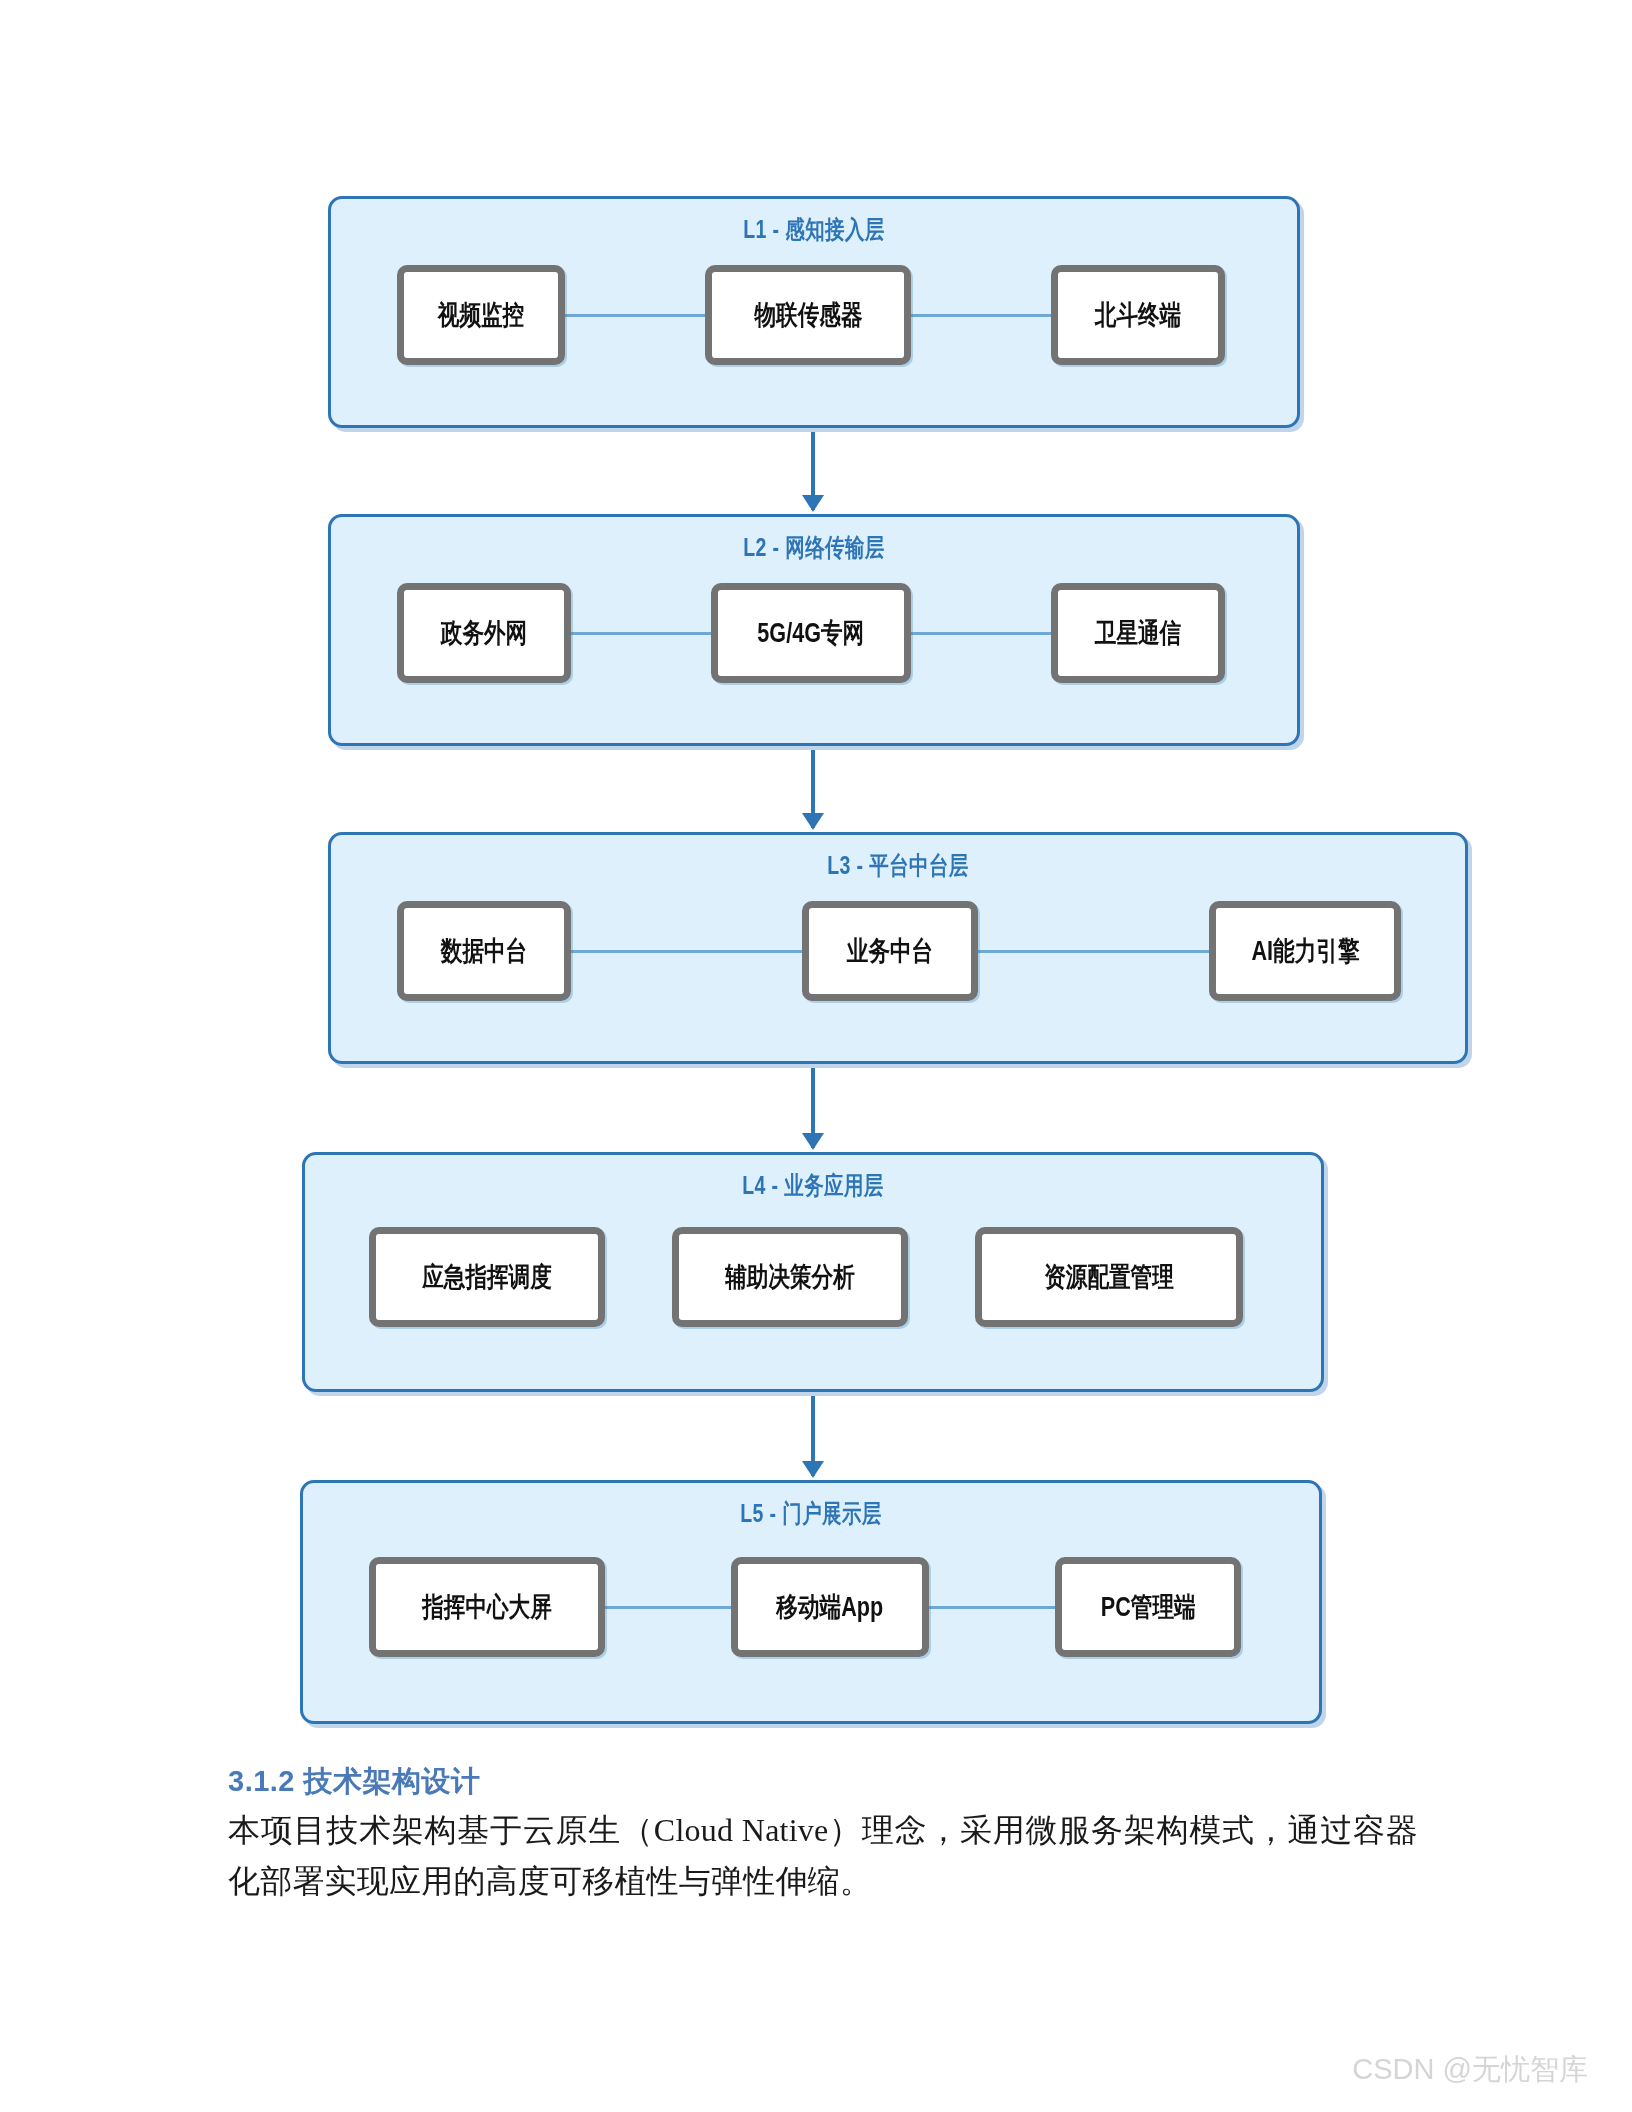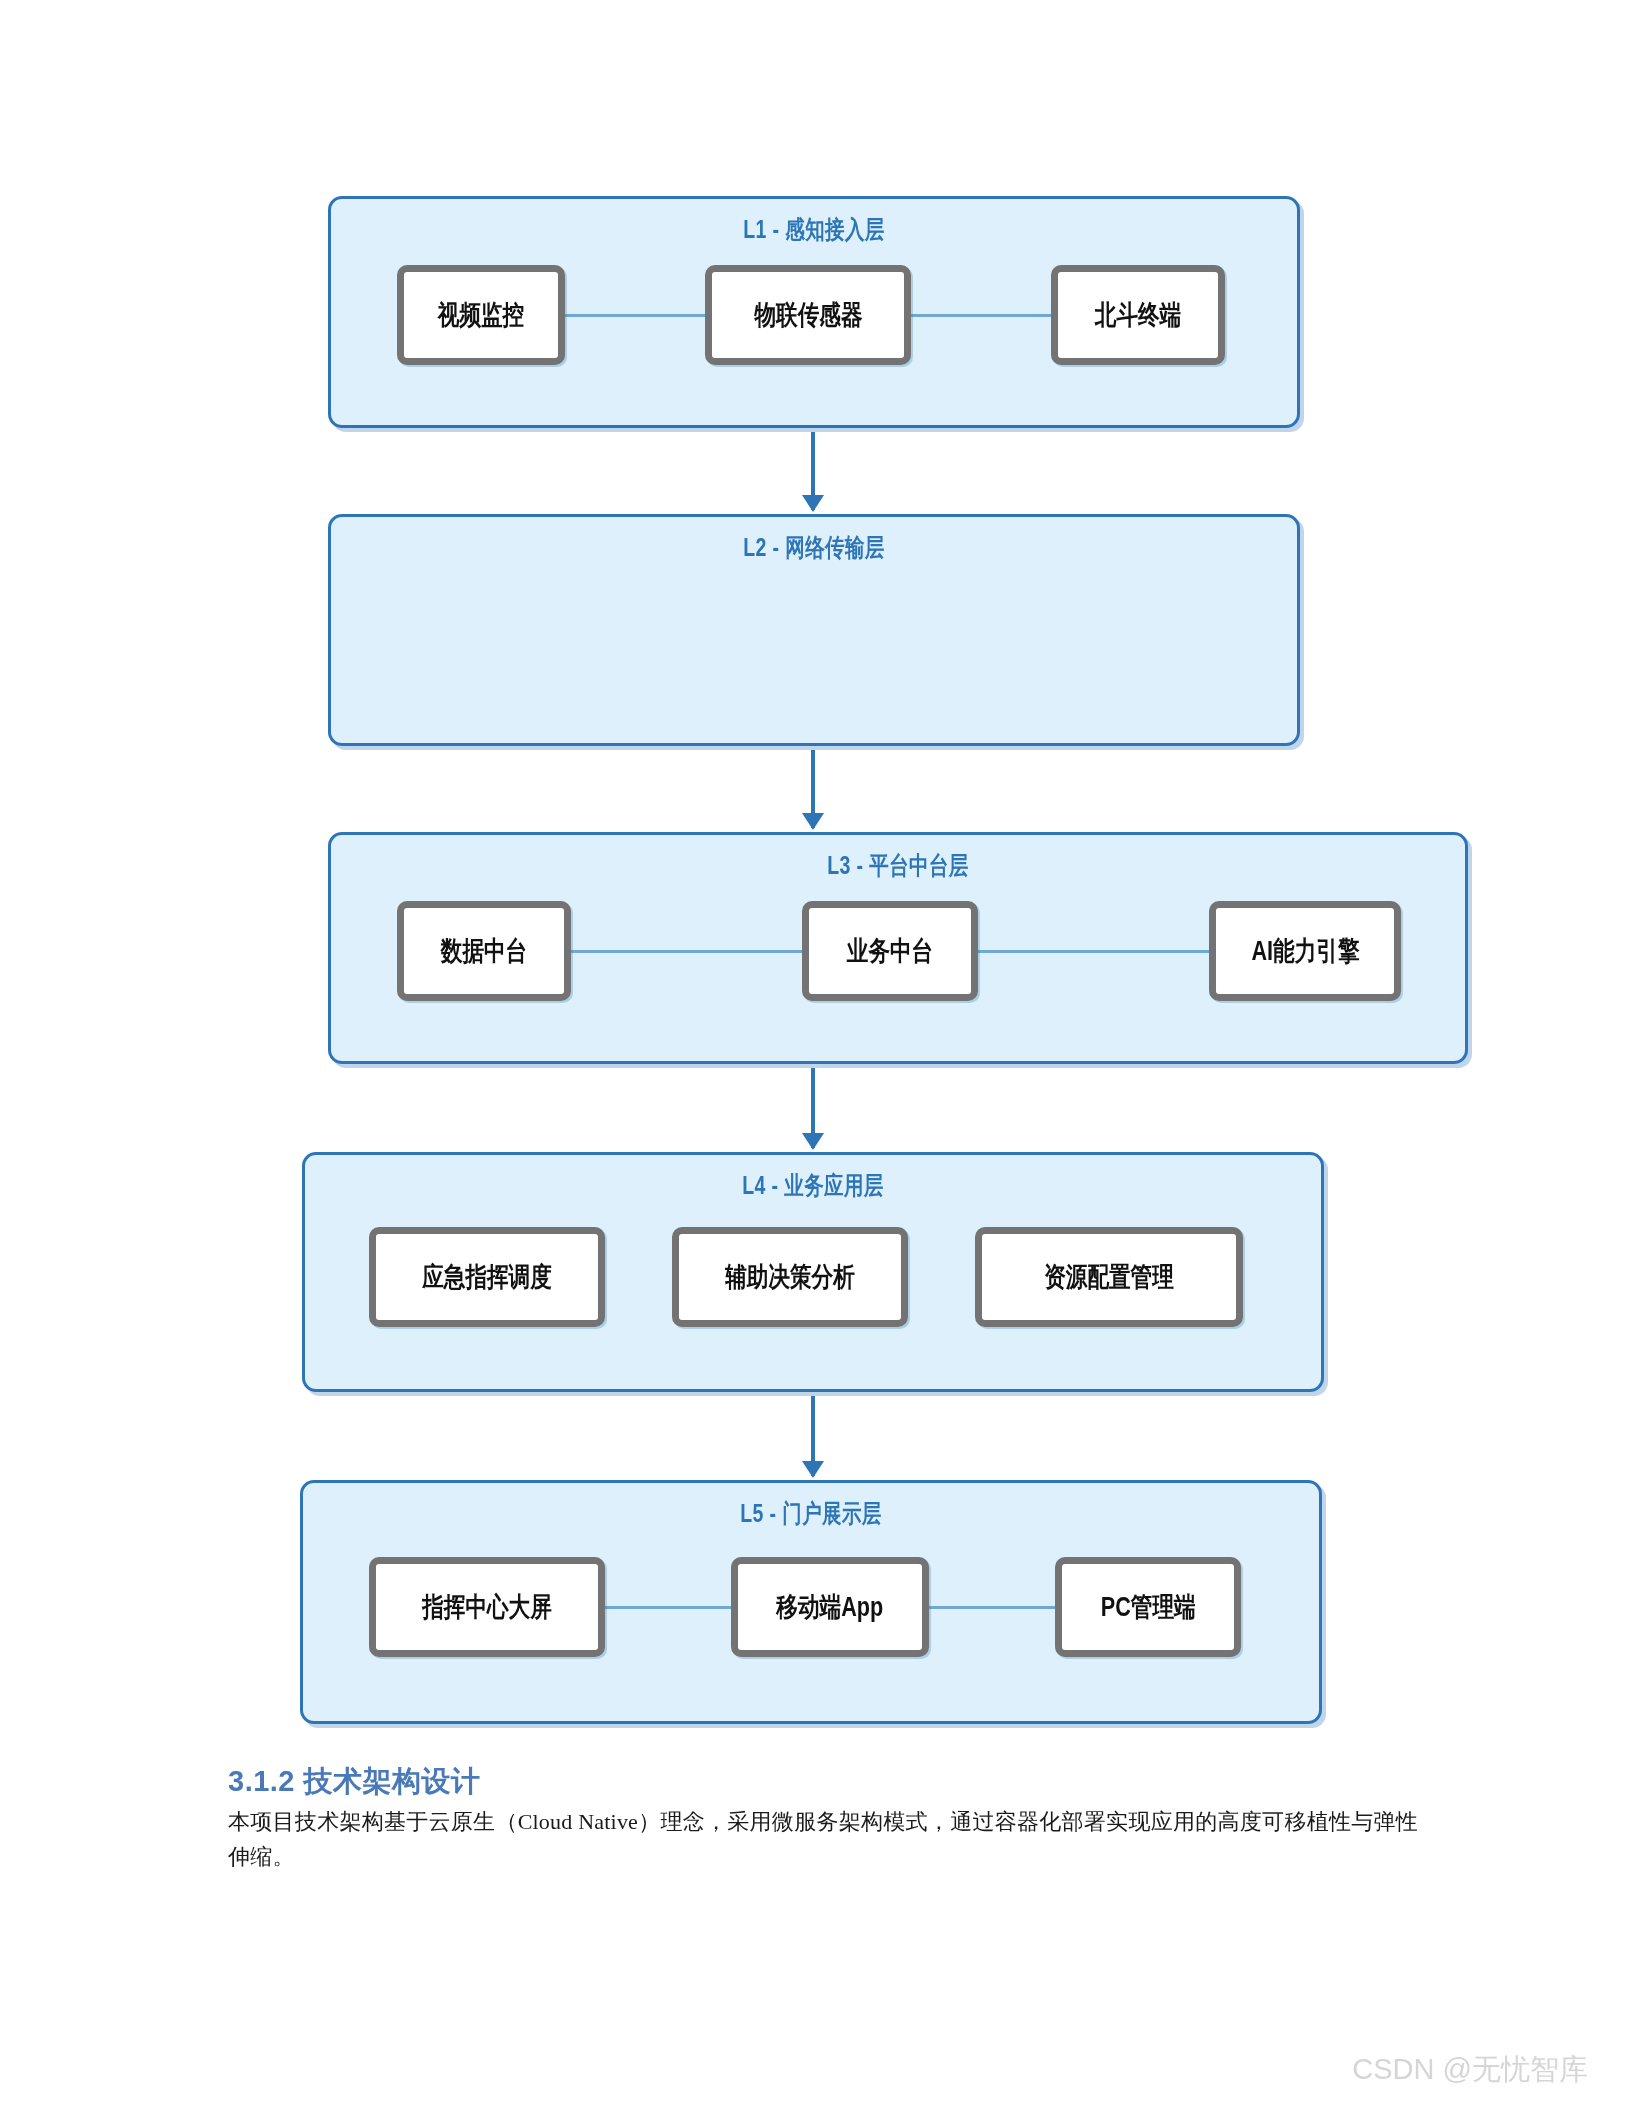--- a/index.html
+++ b/index.html
@@ -125,21 +125,21 @@
     font-family: "Liberation Sans", sans-serif;
     font-size: 29px;
     color: #4a79b8;
     font-weight: 700;
     margin-bottom: 3px;
     letter-spacing: 0.5px;
   }
 
   .para {
     font-family: "Liberation Serif", serif;
-    font-size: 22px;
+    font-size: 32px;
     color: #1a1a1a;
     line-height: 1.58;
     text-align: justify;
     letter-spacing: 0.2px;
   }
 
   
   #watermark {
     position: absolute;
     right: 44px;
@@ -174,20 +174,35 @@
           <span>北斗终端</span>
         </div>
         <div class="spacer-right" style="width:72px;"></div>
       </div>
     </div>
 
     <div class="arrow" style="left:811px; top:432px; height:78px;"></div>
 
     <div class="layer" style="left:328px; top:514px; width:972px; height:232px;">
       <div class="layer-title">L2 - 网络传输层</div>
+      <div class="nodes">
+        <div class="spacer-left" style="width:66px;"></div>
+        <div class="node" style="width:174px;">
+          <span>政务外网</span>
+        </div>
+        <div class="connector"></div>
+        <div class="node" style="width:200px;">
+          <span>5G/4G专网</span>
+        </div>
+        <div class="connector"></div>
+        <div class="node" style="width:174px;">
+          <span>卫星通信</span>
+        </div>
+        <div class="spacer-right" style="width:72px;"></div>
+      </div>
     </div>
 
     <div class="arrow" style="left:811px; top:750px; height:78px;"></div>
 
     <div class="layer" style="left:328px; top:832px; width:1140px; height:232px;">
       <div class="layer-title">L3 - 平台中台层</div>
       <div class="nodes">
         <div class="spacer-left" style="width:66px;"></div>
         <div class="node" style="width:174px;">
           <span>数据中台</span>

